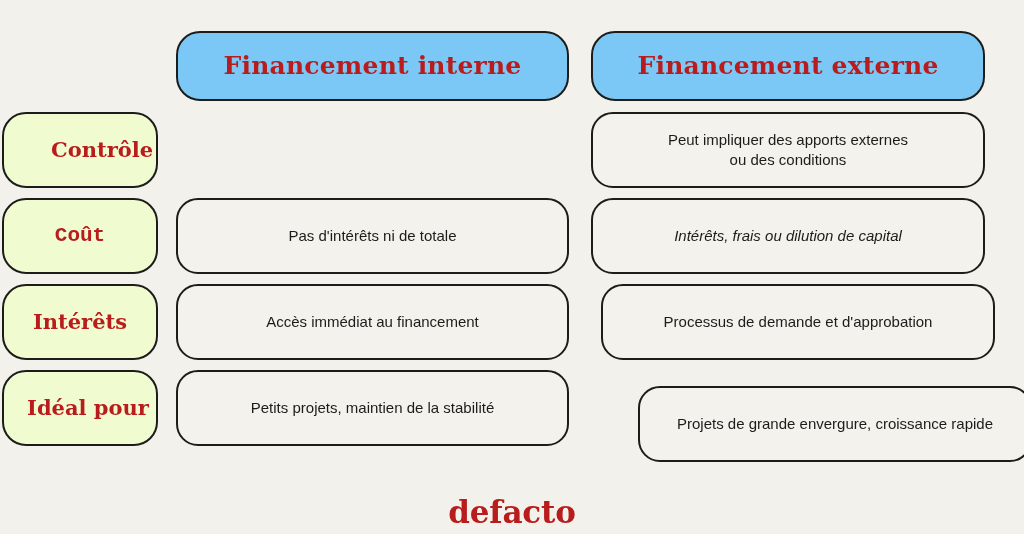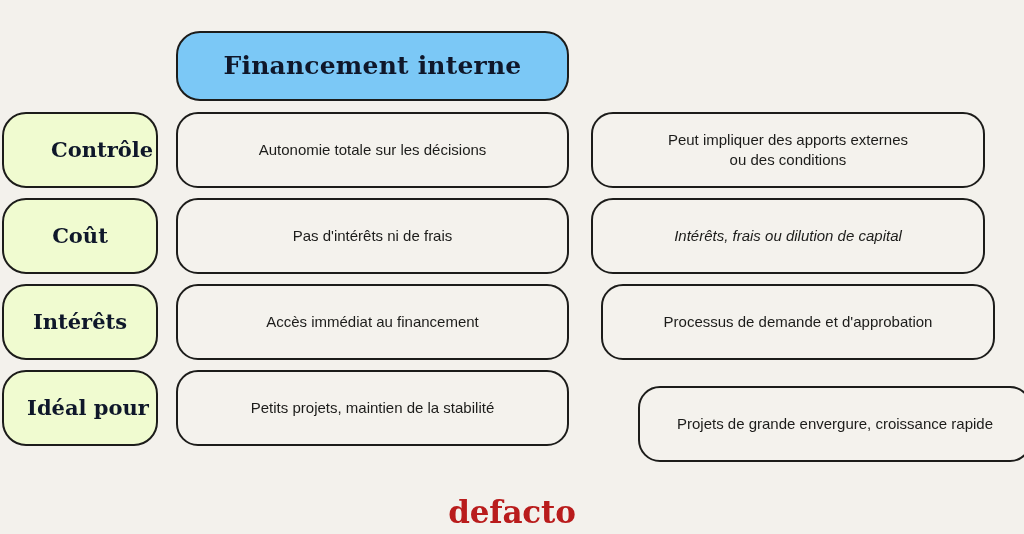--- a/index.html
+++ b/index.html
@@ -23,21 +23,21 @@
   
   .card {
     position: absolute;
     box-sizing: border-box;
     border: 2.5px solid #1c1c1a;
     border-radius: 22px;
     display: flex;
     align-items: center;
     justify-content: center;
     text-align: center;
-    color: #0f172a;
+    color: #b91c1c;
   }
 
   
   .col-head {
     background: #7bc8f6;
     border-radius: 24px;
     font-family: "DejaVu Serif", "Liberation Serif", serif;
     font-weight: bold;
     font-size: 25px;
     letter-spacing: .2px;
@@ -93,37 +93,37 @@
 </style>
 </head>
 <body>
 
 <div id="board">
 
   <div class="card col-head" style="left:176px; top:31px; width:393px; height:70px;">
     <span class="col-head-label">Financement interne</span>
   </div>
 
+  <div class="card col-head" style="left:591px; top:31px; width:394px; height:70px;">
+    <span class="col-head-label">Financement externe</span>
+  </div>
 
   <div class="card row-label" style="left:2px; top:112px; width:156px; height:76px;padding-left:44px;">
     <span class="row-label-text">Contrôle</span>
-  </div>
-  <div class="card cell" style="left:176px; top:112px; width:393px; height:76px;">
-    <span class="cell-text">Autonomie totale sur les décisions</span>
   </div>
   <div class="card cell" style="left:591px; top:112px; width:394px; height:76px;">
     <span class="cell-text">Peut impliquer des apports externes
 ou des conditions</span>
   </div>
 
-  <div class="card row-label" style="left:2px; top:198px; width:156px; height:76px;">
+  <div class="card row-label" style="left:2px; top:198px; width:156px; height:76px;font-family:Liberation Mono, monospace;">
     <span class="row-label-text">Coût</span>
   </div>
   <div class="card cell" style="left:176px; top:198px; width:393px; height:76px;">
-    <span class="cell-text">Pas d'intérêts ni de frais</span>
+    <span class="cell-text">Pas d'intérêts ni de totale</span>
   </div>
   <div class="card cell" style="left:591px; top:198px; width:394px; height:76px;font-style:italic;">
     <span class="cell-text">Intérêts, frais ou dilution de capital</span>
   </div>
 
   <div class="card row-label" style="left:2px; top:284px; width:156px; height:76px;">
     <span class="row-label-text">Intérêts</span>
   </div>
   <div class="card cell" style="left:176px; top:284px; width:393px; height:76px;">
     <span class="cell-text">Accès immédiat au financement</span>

